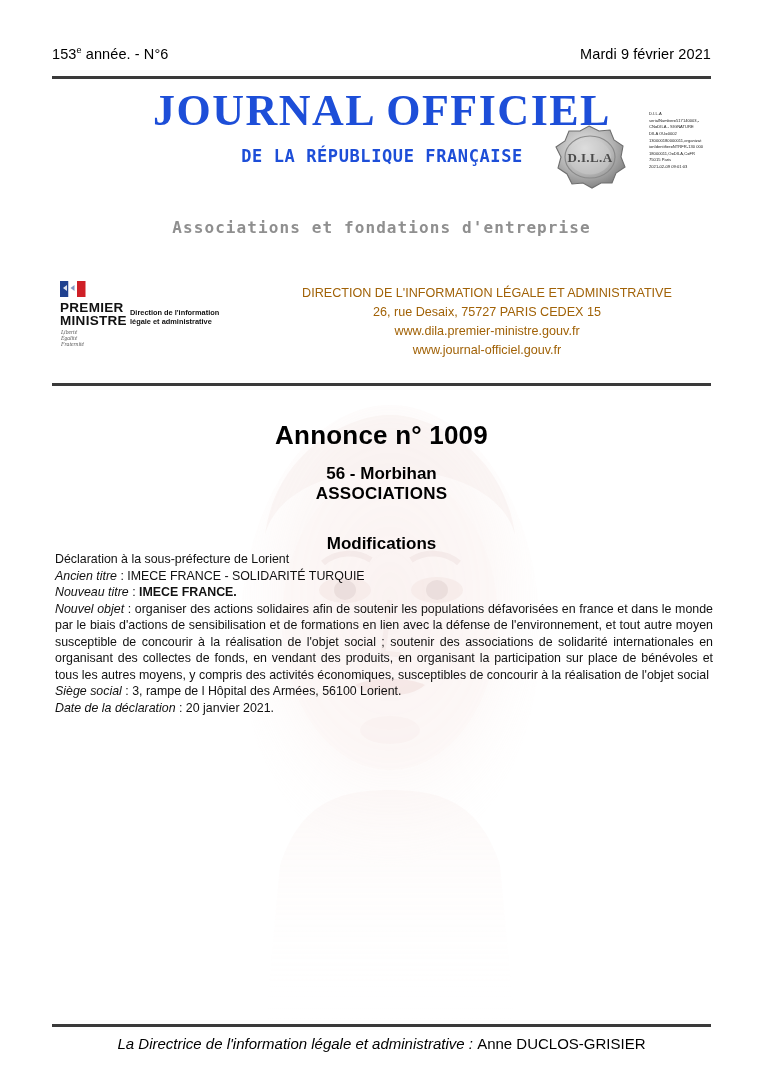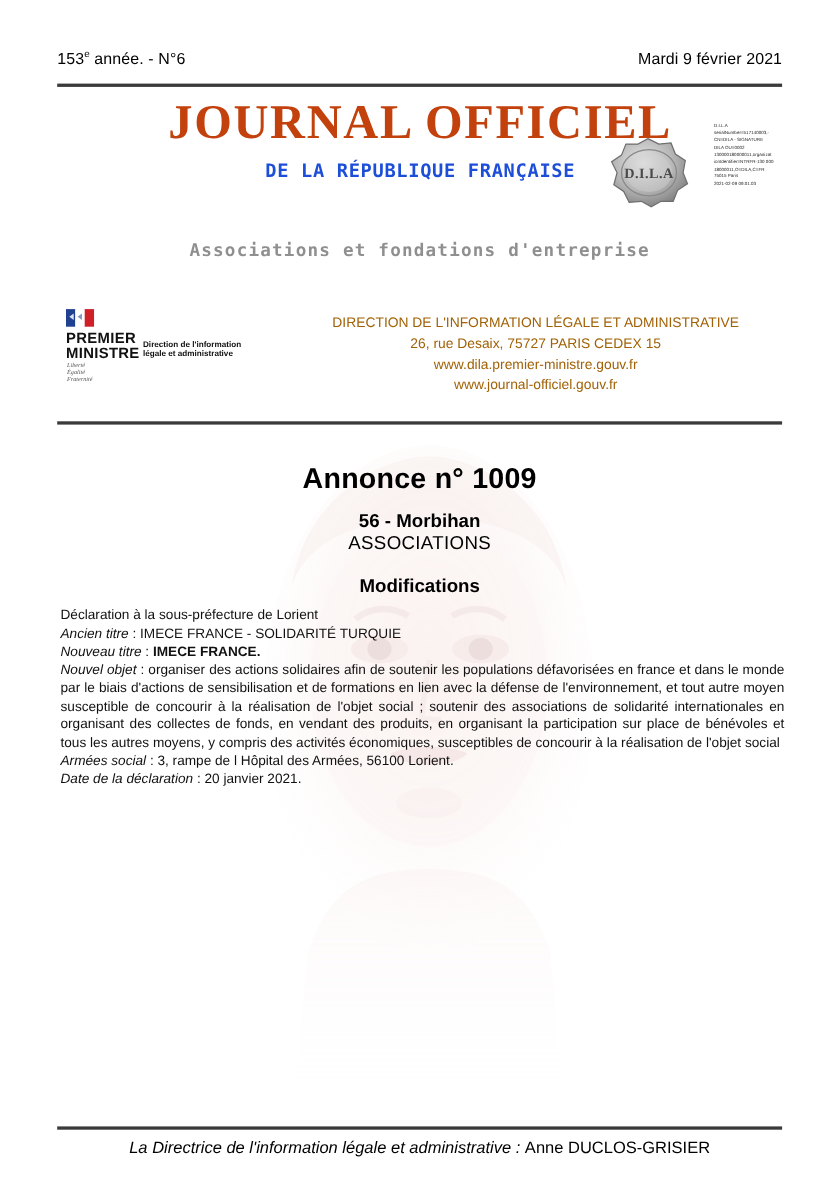--- a/index.html
+++ b/index.html
@@ -74,21 +74,21 @@
   .jo-title {
     position: absolute;
     left: 70px;
     top: 0px;
     width: 520px;
     text-align: center;
     font-family: "Liberation Serif", serif;
     font-weight: 700;
     font-size: 44px;
     letter-spacing: 1.5px;
-    color: #c2410c;
+    color: #1d4ed8;
     line-height: 1.05;
     white-space: nowrap;
   }
   .jo-subtitle {
     position: absolute;
     left: 70px;
     top: 58px;
     width: 520px;
     text-align: center;
     font-family: "DejaVu Sans Mono", monospace;
@@ -189,23 +189,23 @@
     font-weight: 700;
     letter-spacing: 0.2px;
     margin-bottom: 13px;
   }
   .announce-dept {
     font-size: 17px;
     font-weight: 700;
   }
   .announce-cat {
     font-size: 17px;
-    font-weight: 400;
+    font-weight: 700;
     letter-spacing: 0.3px;
-    margin-bottom: 19px;
+    margin-bottom: 30px;
   }
   .announce-type {
     font-size: 17px;
     font-weight: 700;
   }
 
   
   .body-text {
     position: absolute;
     left: 55px;
@@ -350,20 +350,20 @@
     <div class="announce-dept">56 - Morbihan</div>
     <div class="announce-cat">ASSOCIATIONS</div>
     <div class="announce-type">Modifications</div>
   </div>
 
   <div class="body-text">
     <p>Déclaration à la sous-préfecture de Lorient</p>
     <p><span class="lbl">Ancien titre</span><span> : IMECE FRANCE - SOLIDARITÉ TURQUIE</span></p>
     <p><span class="lbl">Nouveau titre</span><span> : </span><span class="bold">IMECE FRANCE.</span></p>
     <p class="justify"><span class="lbl">Nouvel objet</span><span> : organiser des actions solidaires afin de soutenir les populations défavorisées en france et dans le monde par le biais d'actions de sensibilisation et de formations en lien avec la défense de l'environnement, et tout autre moyen susceptible de concourir à la réalisation de l'objet social ; soutenir des associations de solidarité internationales en organisant des collectes de fonds, en vendant des produits, en organisant la participation sur place de bénévoles et tous les autres moyens, y compris des activités économiques, susceptibles de concourir à la réalisation de l'objet social</span></p>
-    <p><span class="lbl">Armées social</span><span> : 3, rampe de l Hôpital des Armées, 56100 Lorient.</span></p>
+    <p><span class="lbl">Siège social</span><span> : 3, rampe de l Hôpital des Armées, 56100 Lorient.</span></p>
     <p><span class="lbl">Date de la déclaration</span><span> : 20 janvier 2021.</span></p>
   </div>
 
   <div class="rule-bottom"></div>
   <div class="footer"><span class="role">La Directrice de l'information légale et administrative : </span><span class="name">Anne DUCLOS-GRISIER</span></div>
 
 </div>
 
 </body></html>

